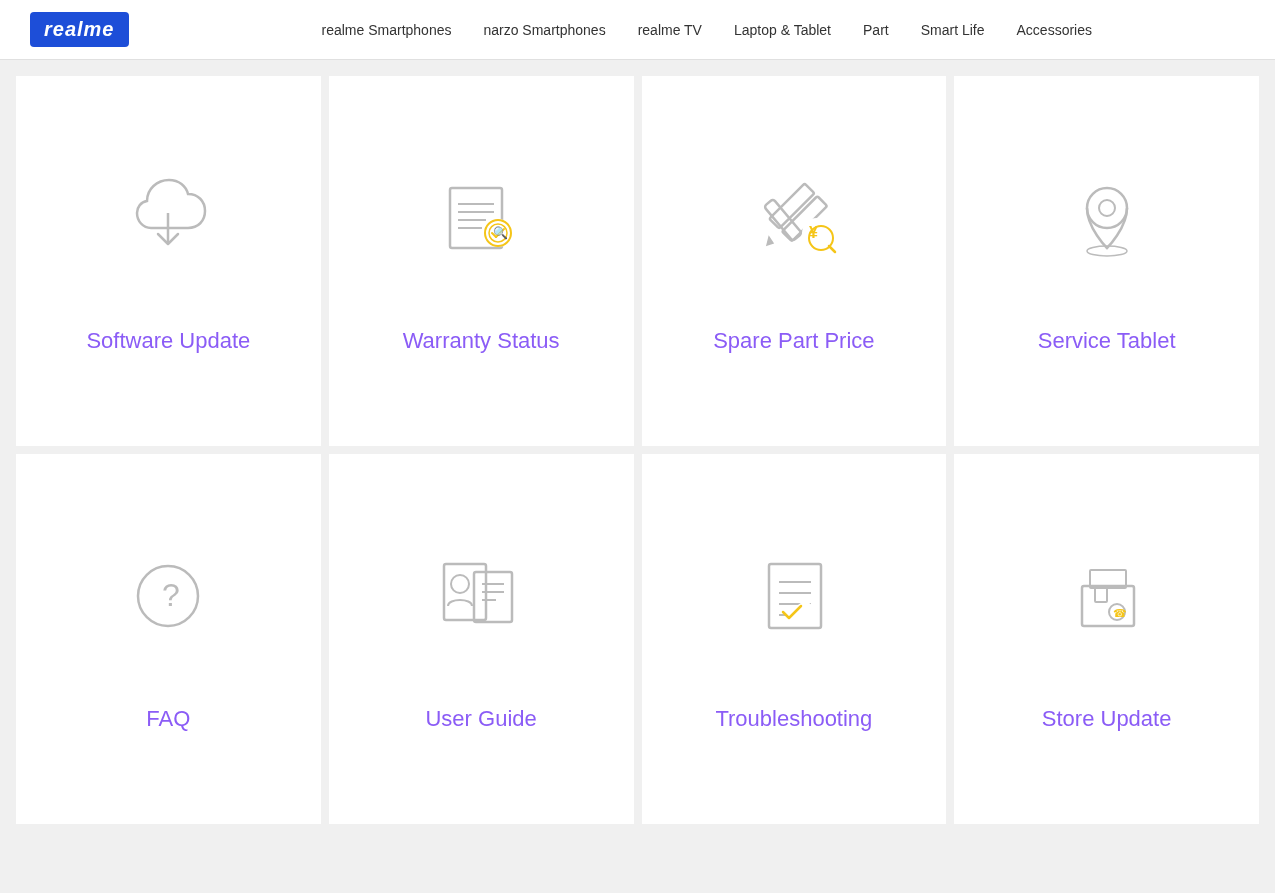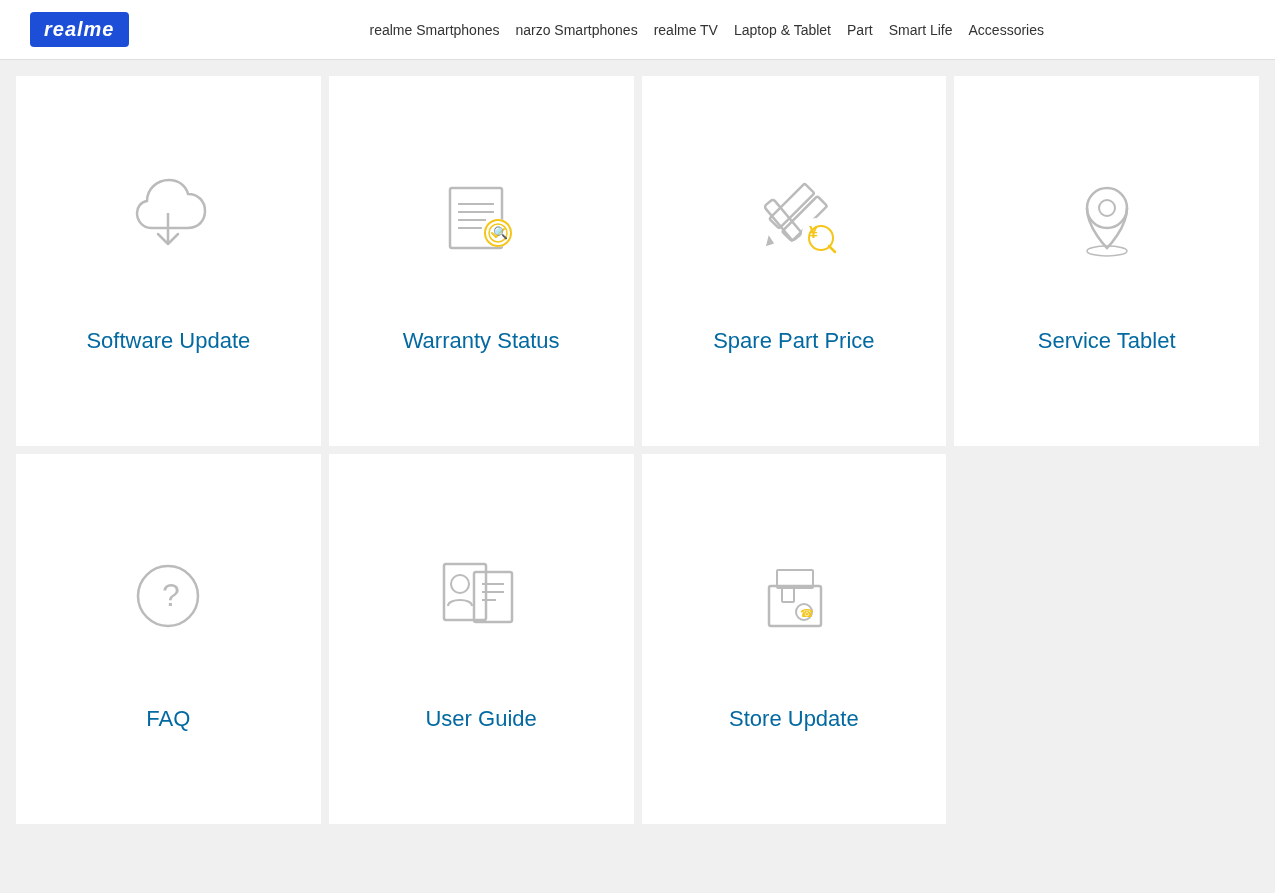--- a/index.html
+++ b/index.html
@@ -21,21 +21,21 @@
       font-weight: 900;
       font-size: 20px;
       padding: 6px 14px;
       border-radius: 4px;
       letter-spacing: 1px;
       flex-shrink: 0;
       font-style: italic;
     }
     nav {
       display: flex;
-      gap: 16px;
+      gap: 32px;
       align-items: center;
       justify-content: center;
       flex: 1;
     }
     nav a {
       color: #333;
       text-decoration: none;
       font-size: 14px;
       white-space: nowrap;
     }
@@ -64,21 +64,21 @@
     .card-icon {
       width: 100px;
       height: 100px;
       display: flex;
       align-items: center;
       justify-content: center;
       margin-bottom: 60px;
     }
     .card-label {
       font-size: 22px;
-      color: #0369a1;
+      color: #8b5cf6;
       font-weight: 400;
       text-align: center;
     }
   </style>
 </head>
 <body>
 
 <header>
   <div class="logo">realme</div>
   <nav>
@@ -173,20 +173,34 @@
       <line x1="46" y1="28" x2="68" y2="28" stroke="#bbb" stroke-width="2"></line>
       <line x1="46" y1="36" x2="68" y2="36" stroke="#bbb" stroke-width="2"></line>
       <line x1="46" y1="44" x2="60" y2="44" stroke="#bbb" stroke-width="2"></line>
     </svg>
         </div>
         <div class="card-label">User Guide</div>
       </div>
       <div class="card">
         <div class="card-icon">
           <svg width="90" height="80" viewBox="0 0 90 80" fill="none" xmlns="http://www.w3.org/2000/svg">
+      <rect x="20" y="8" width="52" height="64" rx="2" stroke="#bbb" stroke-width="2.5" fill="none"></rect>
+      <line x1="30" y1="26" x2="62" y2="26" stroke="#bbb" stroke-width="2"></line>
+      <line x1="30" y1="37" x2="62" y2="37" stroke="#bbb" stroke-width="2"></line>
+      <line x1="30" y1="48" x2="62" y2="48" stroke="#bbb" stroke-width="2"></line>
+      <polyline points="30,59 38,59" stroke="#bbb" stroke-width="2"></polyline>
+      <circle cx="56" cy="56" r="10" fill="white"></circle>
+      <polyline points="34,56 40,62 52,50" stroke="#f5c518" stroke-width="2.5" fill="none" stroke-linecap="round" stroke-linejoin="round"></polyline>
+    </svg>
+        </div>
+        <div class="card-label">Troubleshooting</div>
+      </div>
+      <div class="card">
+        <div class="card-icon">
+          <svg width="90" height="80" viewBox="0 0 90 80" fill="none" xmlns="http://www.w3.org/2000/svg">
       <rect x="20" y="30" width="52" height="40" rx="2" stroke="#bbb" stroke-width="2.5" fill="none"></rect>
       <rect x="28" y="14" width="36" height="18" rx="1" stroke="#bbb" stroke-width="2" fill="none"></rect>
       <rect x="33" y="30" width="12" height="16" rx="1" stroke="#bbb" stroke-width="2" fill="none"></rect>
       <line x1="20" y1="30" x2="72" y2="30" stroke="#bbb" stroke-width="1"></line>
       <circle cx="55" cy="56" r="8" stroke="#bbb" stroke-width="2" fill="none"></circle>
       <text x="51" y="61" font-size="11" fill="#f5c518">☎</text>
     </svg>
         </div>
         <div class="card-label">Store Update</div>
       </div>

